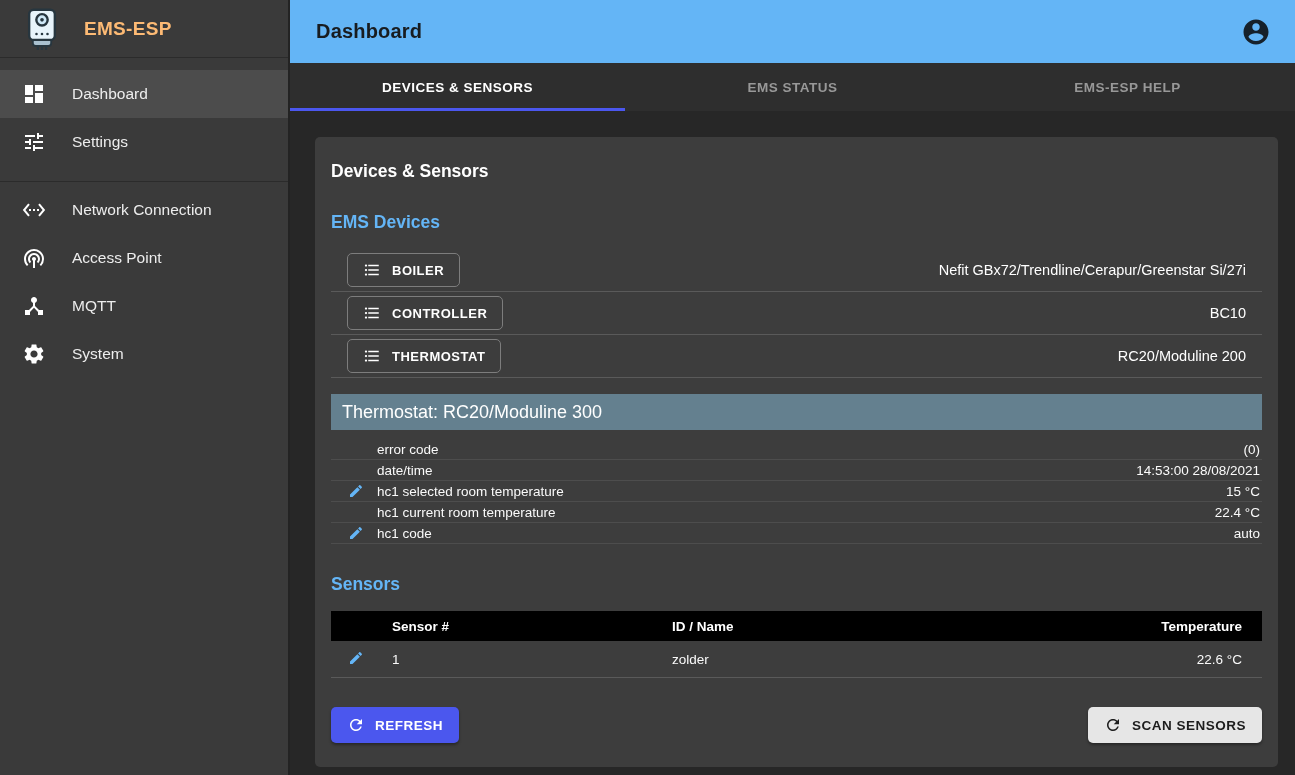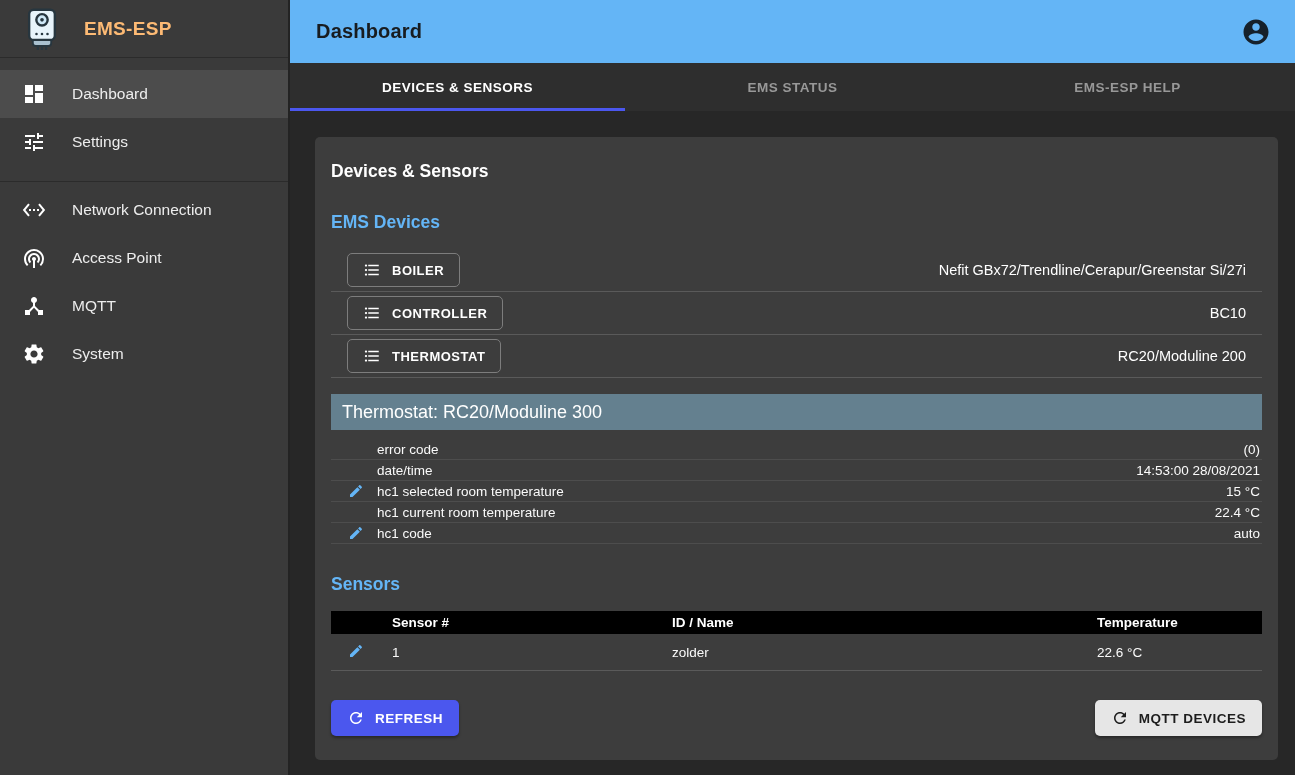--- a/index.html
+++ b/index.html
@@ -63,26 +63,26 @@
     color:#fafafa; font-size:13.5px; }
   .detail-row:last-child { border-bottom:1px solid #4d4d4d; }
   .edit-cell { width:46px; padding-left:17px; display:flex; align-items:center; }
   .edit-icon { width:16px; height:16px; fill:var(--link-blue,#64b5f6); cursor:pointer; }
   .detail-label { flex:1; }
   .detail-value { text-align:right; padding-right:2px; }
 
   
   .sensor-table { margin-top:16px; }
   .sensor-grid { display:grid; grid-template-columns:46px 280px 1fr 180px; align-items:center; }
-  .sensor-head { background:#000000; height:23px; color:#ffffff; font-size:13.5px; font-weight:bold; }
+  .sensor-head { background:#000000; height:30px; color:#ffffff; font-size:13.5px; font-weight:bold; }
   .sensor-head .cell { padding-left:15px; }
   .sensor-row { height:37px; color:#fafafa; font-size:13.5px; border-bottom:1px solid #5a5a5a; }
   .sensor-row .cell { padding-left:15px; }
   .cell.first { padding-left:17px; }
-  .cell.right { text-align:left; padding-right:6px; }
+  .cell.right { text-align:right; padding-right:20px; }
 
   
   .actions { margin-top:29px; display:flex; justify-content:space-between; }
   .btn { display:inline-flex; align-items:center; gap:10px; border:none; border-radius:5px;
     font-family:inherit; font-size:13.5px; font-weight:bold; letter-spacing:.5px;
     padding:9px 16px; cursor:pointer; box-shadow:0 2px 3px rgba(0,0,0,.35); }
   .btn svg { width:18px; height:18px; }
   .btn.primary { background:var(--accent-indigo,#4b57ee); color:#ffffff; }
   .btn.primary svg { fill:#ffffff; }
   .btn.light { background:#e6e6e6; color:#1d1d1d; }
@@ -267,20 +267,20 @@
           <button class="btn primary">
             <svg viewBox="0 0 24 24">
               <path d="M17.65 6.35C16.2 4.9 14.21 4 12 4c-4.42 0-7.99 3.58-7.99 8s3.57 8 7.99 8c3.73 0 6.84-2.55 7.73-6h-2.08c-.82 2.33-3.04 4-5.65 4-3.31 0-6-2.69-6-6s2.69-6 6-6c1.66 0 3.14.69 4.22 1.78L13 11h7V4l-2.35 2.35z"></path>
               </svg>
             <span>REFRESH</span>
           </button>
           <button class="btn light">
             <svg viewBox="0 0 24 24">
               <path d="M17.65 6.35C16.2 4.9 14.21 4 12 4c-4.42 0-7.99 3.58-7.99 8s3.57 8 7.99 8c3.73 0 6.84-2.55 7.73-6h-2.08c-.82 2.33-3.04 4-5.65 4-3.31 0-6-2.69-6-6s2.69-6 6-6c1.66 0 3.14.69 4.22 1.78L13 11h7V4l-2.35 2.35z"></path>
               </svg>
-            <span>MQTT DEVICES</span>
+            <span>SCAN SENSORS</span>
           </button>
         </div>
 
       </div>
     </div>
   </div>
 </div>
 
 </body></html>

